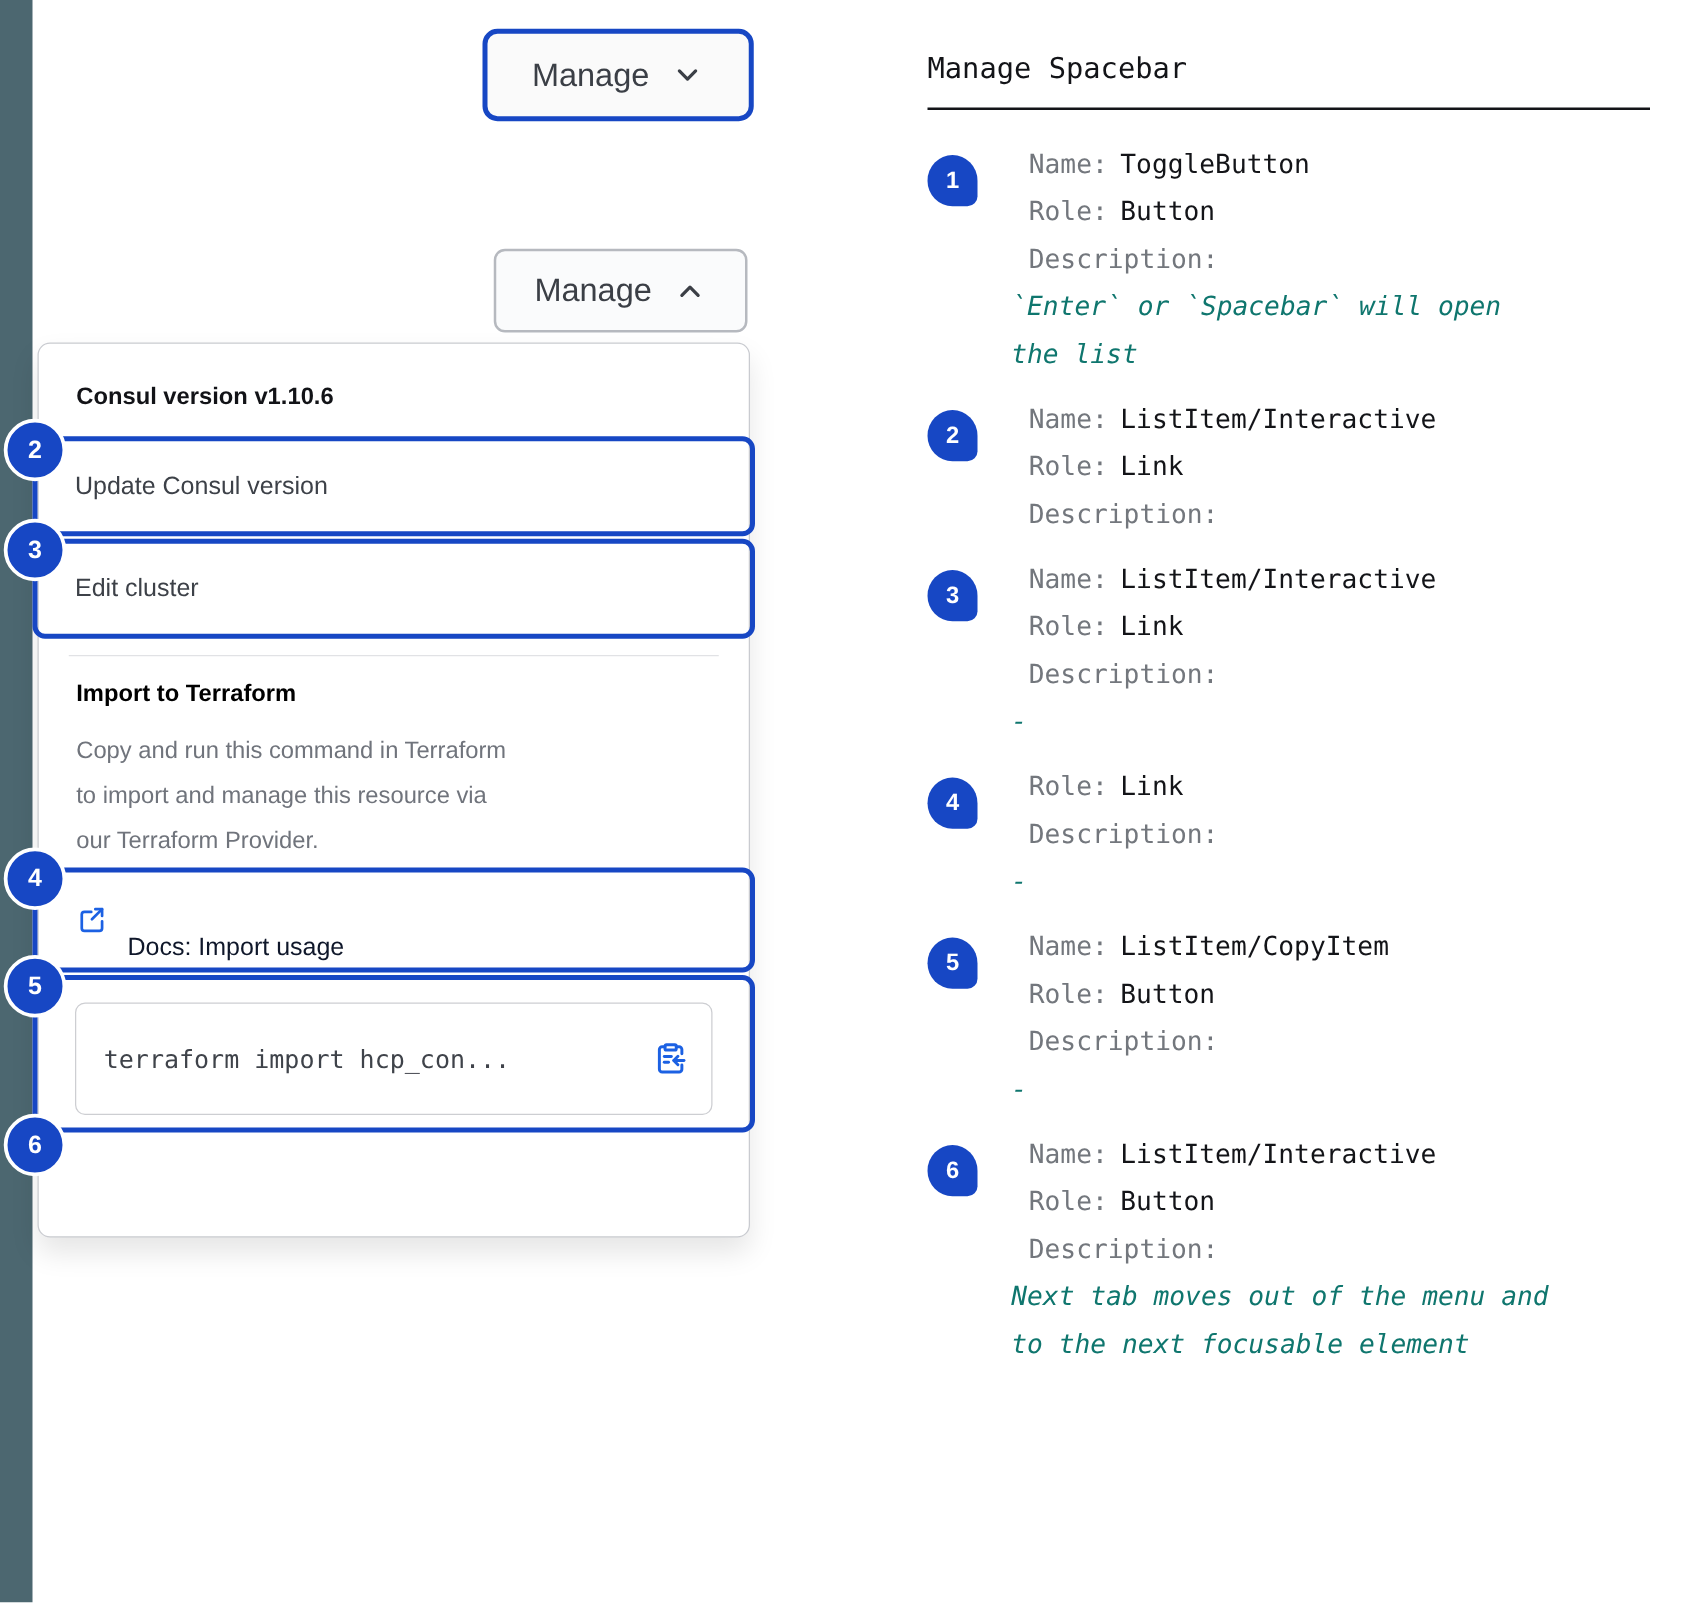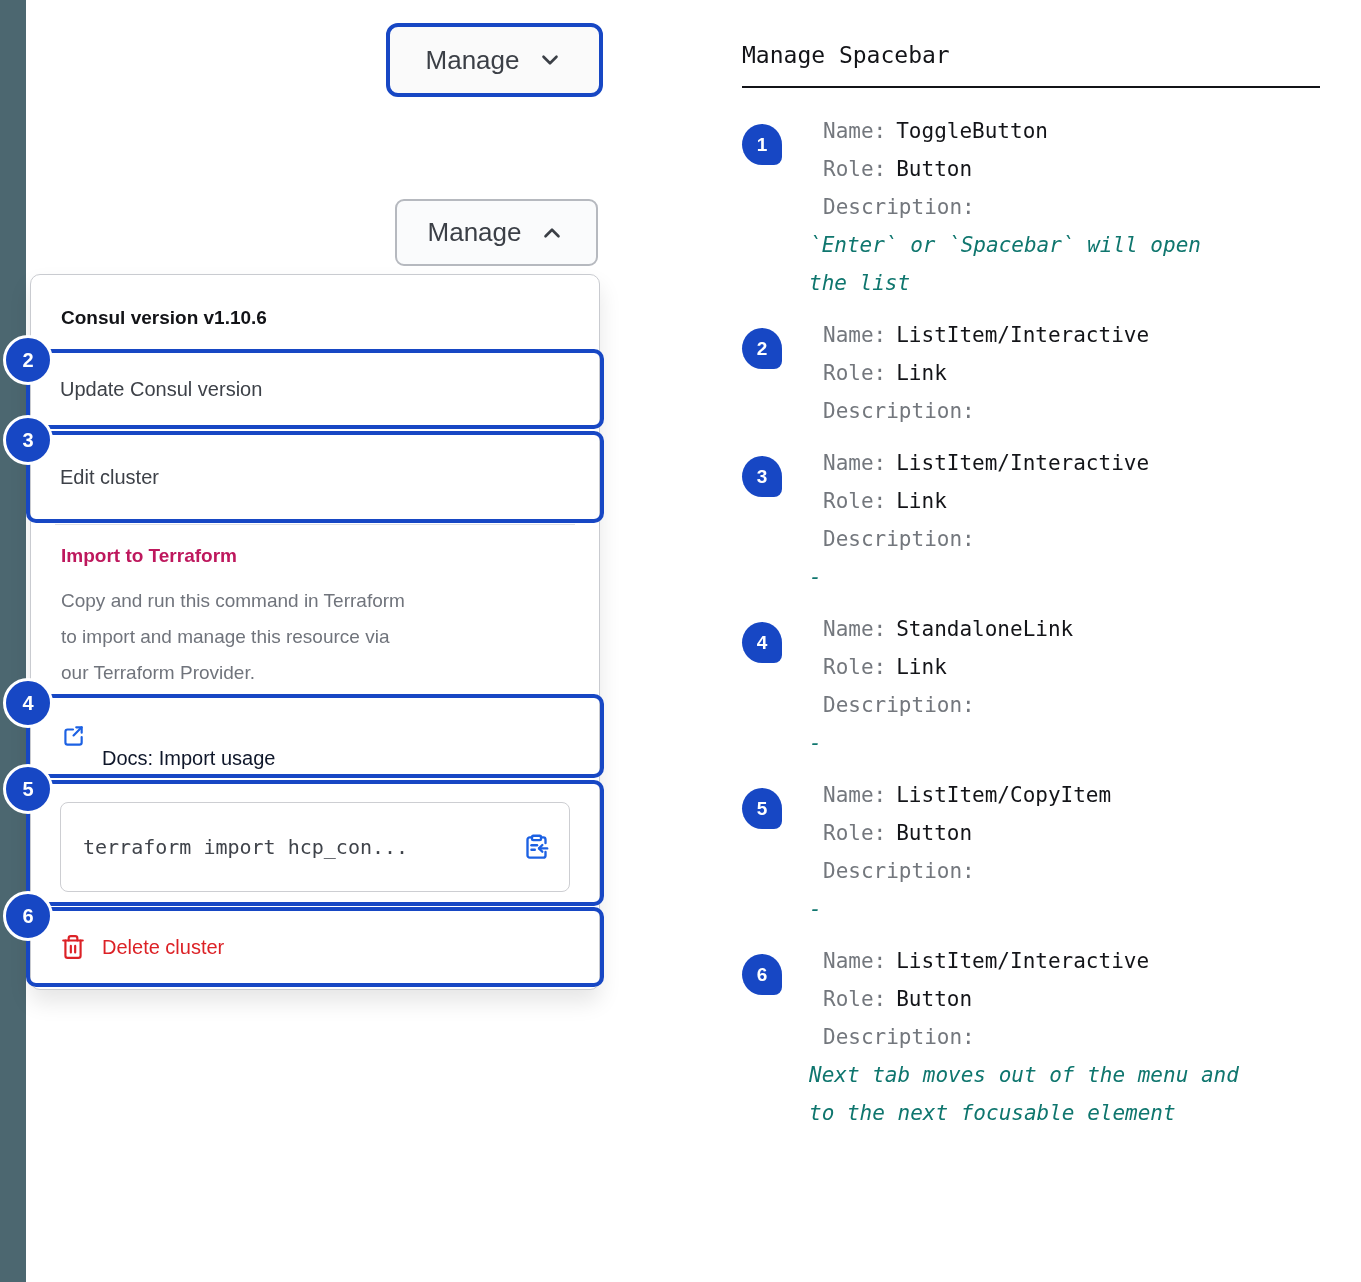--- a/index.html
+++ b/index.html
@@ -32,27 +32,27 @@
   
   .panel { position:absolute; left:30px; top:274px; width:570px; height:716px;
            background:#fff; border:1px solid #c9cbd0; border-radius:10px;
            box-shadow:0 12px 22px rgba(0,0,0,0.10); }
   .panel-header { position:absolute; left:30px; top:32px; font-size:19px; font-weight:bold;
                   color:#121317; }
   .annot-row { position:absolute; left:-5px; right:-5px; border:4px solid #1747c4;
                border-radius:10px; display:flex; align-items:center; padding-left:30px;
                gap:16px; background:transparent; cursor:pointer; }
   .row-update { top:74px;  height:80px; }
-  .row-edit   { top:156px; height:92px; }
+  .row-edit   { top:156px; height:80px; }
   .row-docs   { top:419px; height:84px; }
   .row-code   { top:505px; height:126px; padding-left:12px; }
   .row-delete { top:632px; height:80px; }
   .menu-label { font-size:20px; color:#3d4148; }
   .divider { position:absolute; left:24px; right:24px; top:249px; border-top:1px solid #e1e2e5; }
-  .sec-title { position:absolute; left:30px; top:270px; font-size:19px; font-weight:bold; color:#be185d; }
+  .sec-title { position:absolute; left:30px; top:270px; font-size:19px; font-weight:bold; color:#000000; }
   .sec-desc  { position:absolute; left:30px; top:308px; width:512px; font-size:19px;
                line-height:36px; color:#70747c; white-space:pre-line; }
   .link-label { font-size:20px; color:#0f172a; font-weight:500;margin-top:44px; }
   .icon-26 { width:26px; height:26px; fill:none; stroke-width:2;
              stroke-linecap:round; stroke-linejoin:round; }
   .ext  { stroke:#1c61e3; }
   .trash{ stroke:#dc2126; }
   .danger-label { font-size:20px; color:#dc2126; font-weight:500; }
   .code-field { position:absolute; left:30px; right:30px; top:18px; height:90px;
                 border:1px solid #cdced2; border-radius:8px; background:#fff;
@@ -139,30 +139,20 @@
           <rect x="8" y="1.6" width="8" height="3.8" rx="1"></rect>
           <line x1="7.5" y1="10" x2="12.5" y2="10"></line>
           <line x1="7.5" y1="14" x2="10.5" y2="14"></line>
           <polyline points="17.2 9.8 14.2 12.8 17.2 15.8"></polyline>
           <line x1="14.4" y1="12.8" x2="21.5" y2="12.8"></line>
         </svg>
       </button>
     </div>
   </div>
 
-  <div class="annot-row row-delete">
-    <svg class="icon-26 trash" viewBox="0 0 24 24">
-      <polyline points="3 6 5 6 21 6"></polyline>
-      <path d="M19 6v14a2 2 0 0 1-2 2H7a2 2 0 0 1-2-2V6"></path>
-      <path d="M8 6V4a2 2 0 0 1 2-2h4a2 2 0 0 1 2 2v2"></path>
-      <line x1="10" y1="11" x2="10" y2="17"></line>
-      <line x1="14" y1="11" x2="14" y2="17"></line>
-    </svg>
-    <span class="danger-label">Delete cluster</span>
-  </div>
 </div>
 
 <div class="badge ring abs b2">2</div>
 <div class="badge ring abs b3">3</div>
 <div class="badge ring abs b4">4</div>
 <div class="badge ring abs b5">5</div>
 <div class="badge ring abs b6">6</div>
 
 <div class="spec">
   <div class="spec-title">Manage Spacebar</div>
@@ -195,21 +185,20 @@
         <div><span class="lab">Name:</span><span class="val">ListItem/Interactive</span></div>
         <div><span class="lab">Role:</span><span class="val">Link</span></div>
         <div><span class="lab">Description:</span></div>
         <div class="desc-text">-</div>
       </div>
     </div>
 
     <div class="spec-item">
       <div class="badge pin spec-badge">4</div>
       <div class="spec-lines">
-        <div><span class="lab">Name:</span><span class="val">StandaloneLink</span></div>
         <div><span class="lab">Role:</span><span class="val">Link</span></div>
         <div><span class="lab">Description:</span></div>
         <div class="desc-text">-</div>
       </div>
     </div>
 
     <div class="spec-item">
       <div class="badge pin spec-badge">5</div>
       <div class="spec-lines">
         <div><span class="lab">Name:</span><span class="val">ListItem/CopyItem</span></div>

